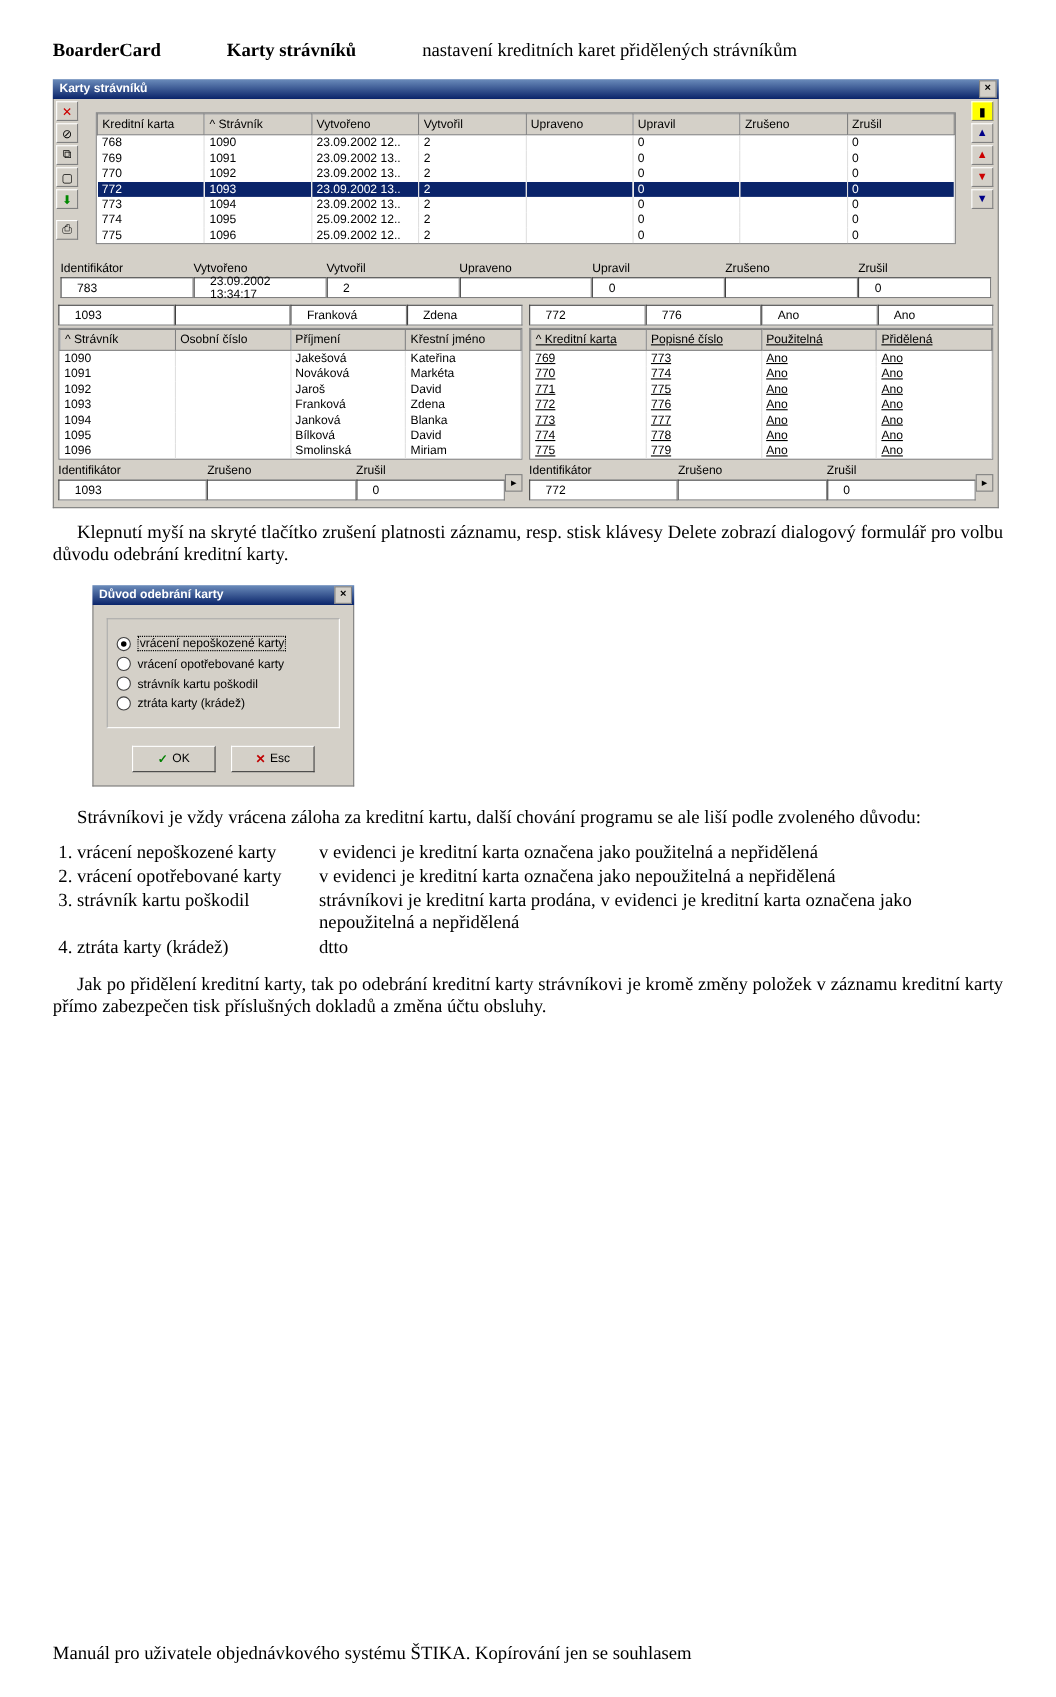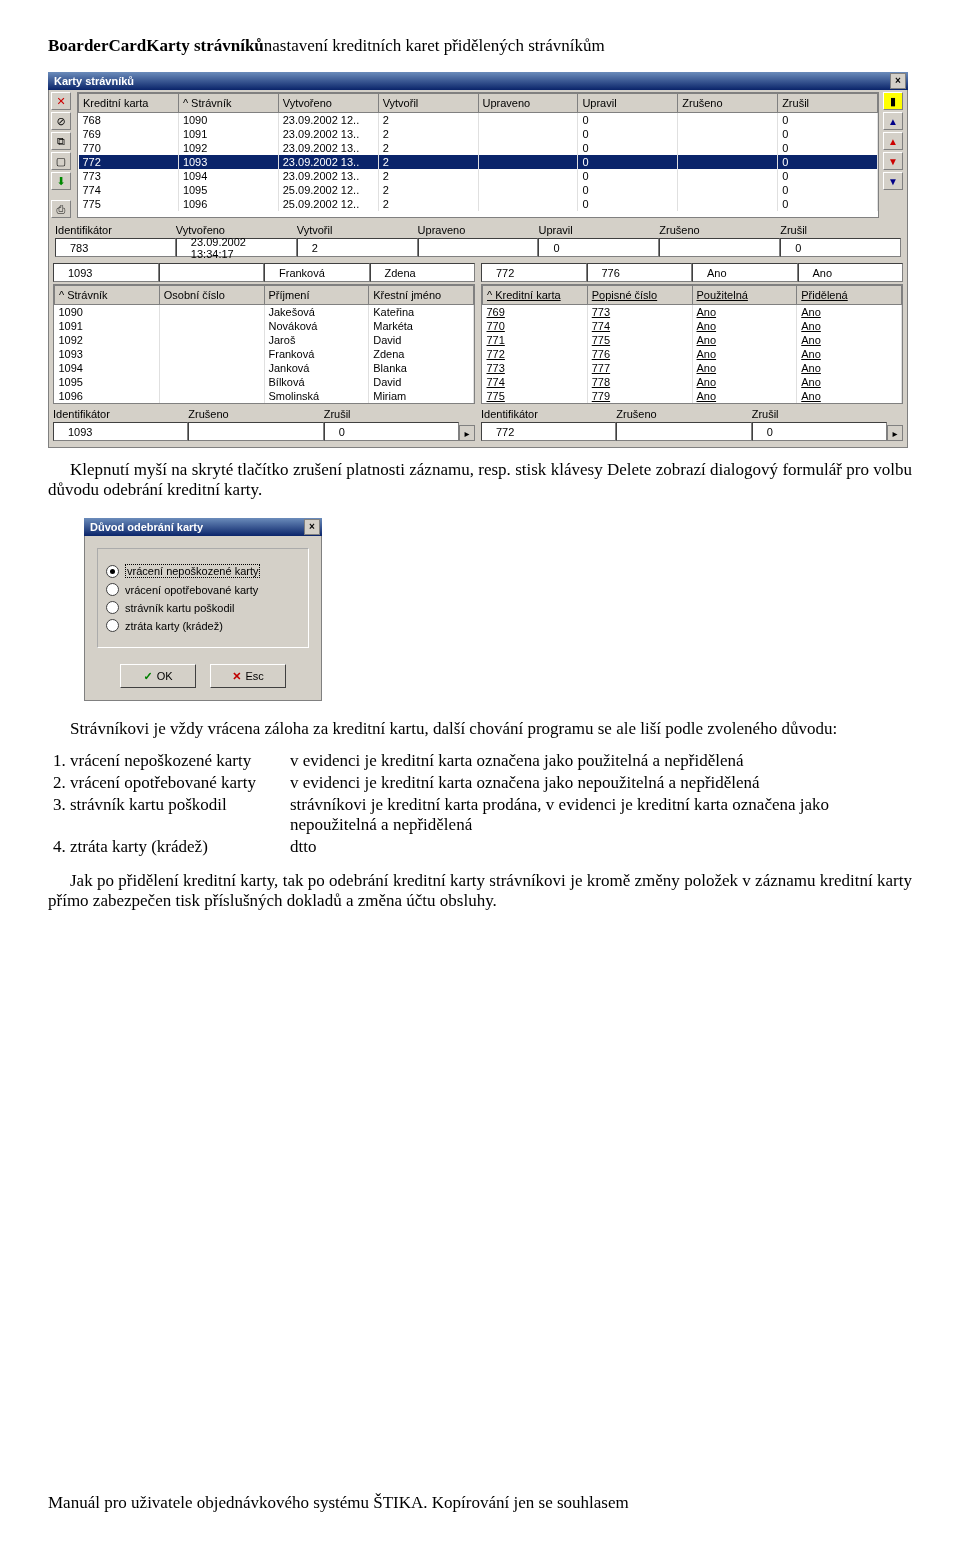--- a/index.html
+++ b/index.html
@@ -1,30 +1,30 @@
 <!DOCTYPE html>
 <html><head>
 <meta charset="utf-8">
 <style>
   body{margin:0;padding:36px 48px;font-family:"Times New Roman",serif;font-size:17px;color:#000;background:#fff;width:960px;box-sizing:border-box;}
-  .header-line{display:flex;margin-bottom:16px;}
+  .header-line{display:flex;gap:60px;margin-bottom:16px;}
   .header-line b{font-weight:bold;}
   .win{font-family:Tahoma,Arial,sans-serif;font-size:11px;color:#000;}
   .titlebar{background:linear-gradient(#6b8cbb,#0a246a);color:#fff;display:flex;align-items:center;justify-content:space-between;height:18px;padding:0 2px 0 6px;font-weight:bold;}
   .tb-x{width:14px;height:14px;background:#d4d0c8;border:1px solid #808080;color:#000;display:flex;align-items:center;justify-content:center;font-size:10px;line-height:1;}
   .winbody{background:#d4d0c8;border:1px solid #808080;border-top:none;}
   .grid-area{display:flex;}
   .toolcol{width:22px;display:flex;flex-direction:column;gap:2px;padding:2px;}
   .tool{width:18px;height:16px;background:#d4d0c8;border:1px solid #fff;border-right-color:#808080;border-bottom-color:#808080;display:flex;align-items:center;justify-content:center;font-size:11px;}
-  .grid{flex:1;border:1px solid #808080;background:#fff;margin:2px;}
+  .grid{flex:1;border:1px solid #808080;background:#fff;margin:12px;}
   table.g{width:100%;border-collapse:collapse;table-layout:fixed;}
   table.g th{background:#d4d0c8;border:1px solid #808080;font-weight:normal;text-align:left;padding:1px 4px;height:16px;font-size:11px;white-space:nowrap;overflow:hidden;}
   table.g td{border-right:1px solid #e0e0e0;padding:0 4px;height:14px;font-size:11px;white-space:nowrap;overflow:hidden;}
   tr.sel td{background:#0a246a;color:#fff;}
-  .formrow{display:flex;padding:4px 6px;gap:0;align-items:flex-end;}
+  .formrow{display:flex;padding:4px 6px;gap:0;align-items:center;}
   .fld{display:flex;flex-direction:column;flex:1;}
   .fld label{font-size:11px;margin-bottom:2px;}
   .fld .inp{height:17px;background:#fff;border:1px solid #808080;border-top-color:#404040;border-left-color:#404040;padding:0 14px;display:flex;align-items:center;font-size:11px;}
   .twocol{display:flex;gap:6px;padding:0 4px 4px 4px;}
   .pane{flex:1;}
   .dialog{width:238px;margin:18px 0 18px 36px;}
   .dlg-body{background:#d4d0c8;border:1px solid #808080;border-top:none;padding:12px;}
   .radio-group{border:1px inset #fff;background:#d4d0c8;padding:10px 8px;margin-bottom:16px;}
   .radio{display:flex;align-items:center;gap:6px;margin:5px 0;font-size:11px;}
   .rpick{width:11px;height:11px;border-radius:50%;border:1px solid #404040;background:#fff;display:flex;align-items:center;justify-content:center;}

